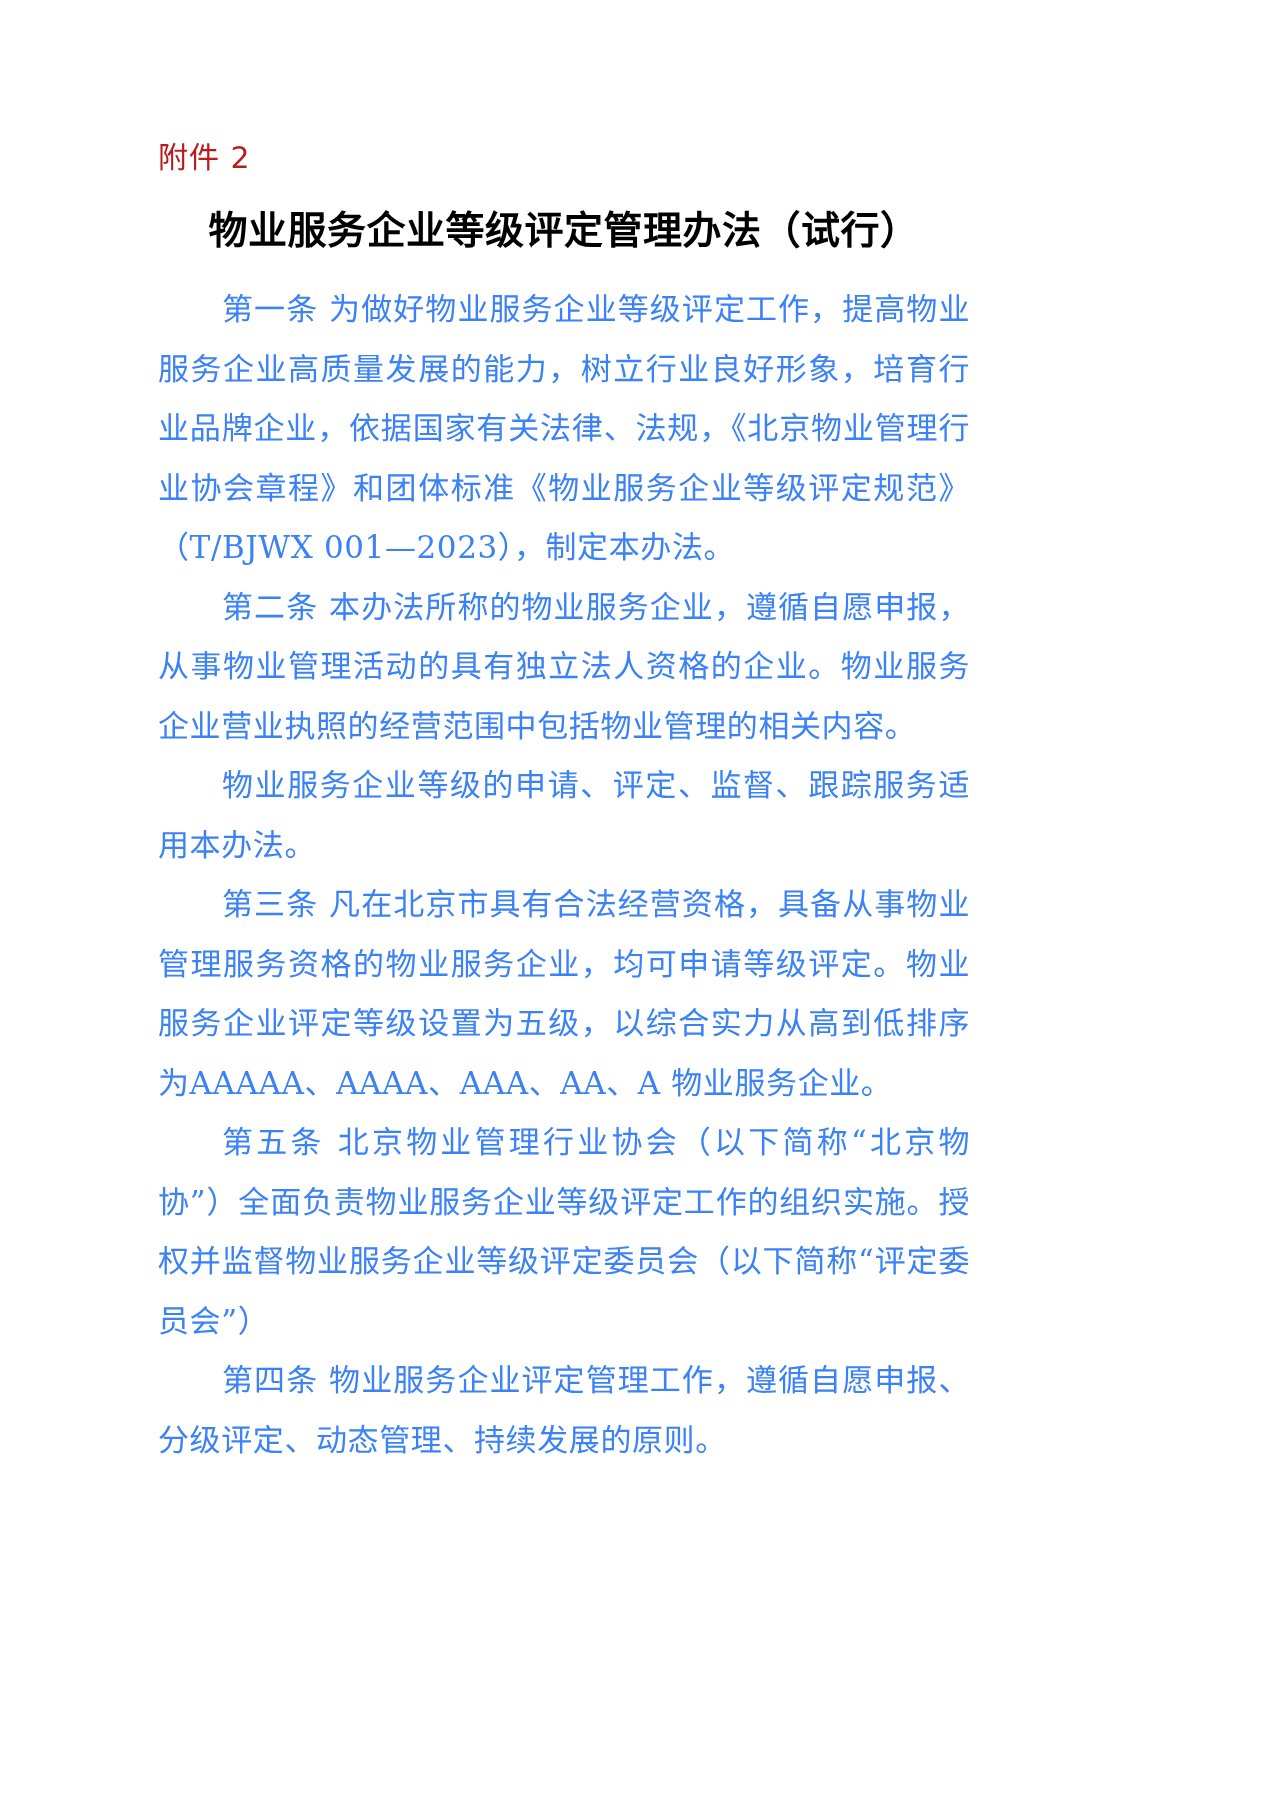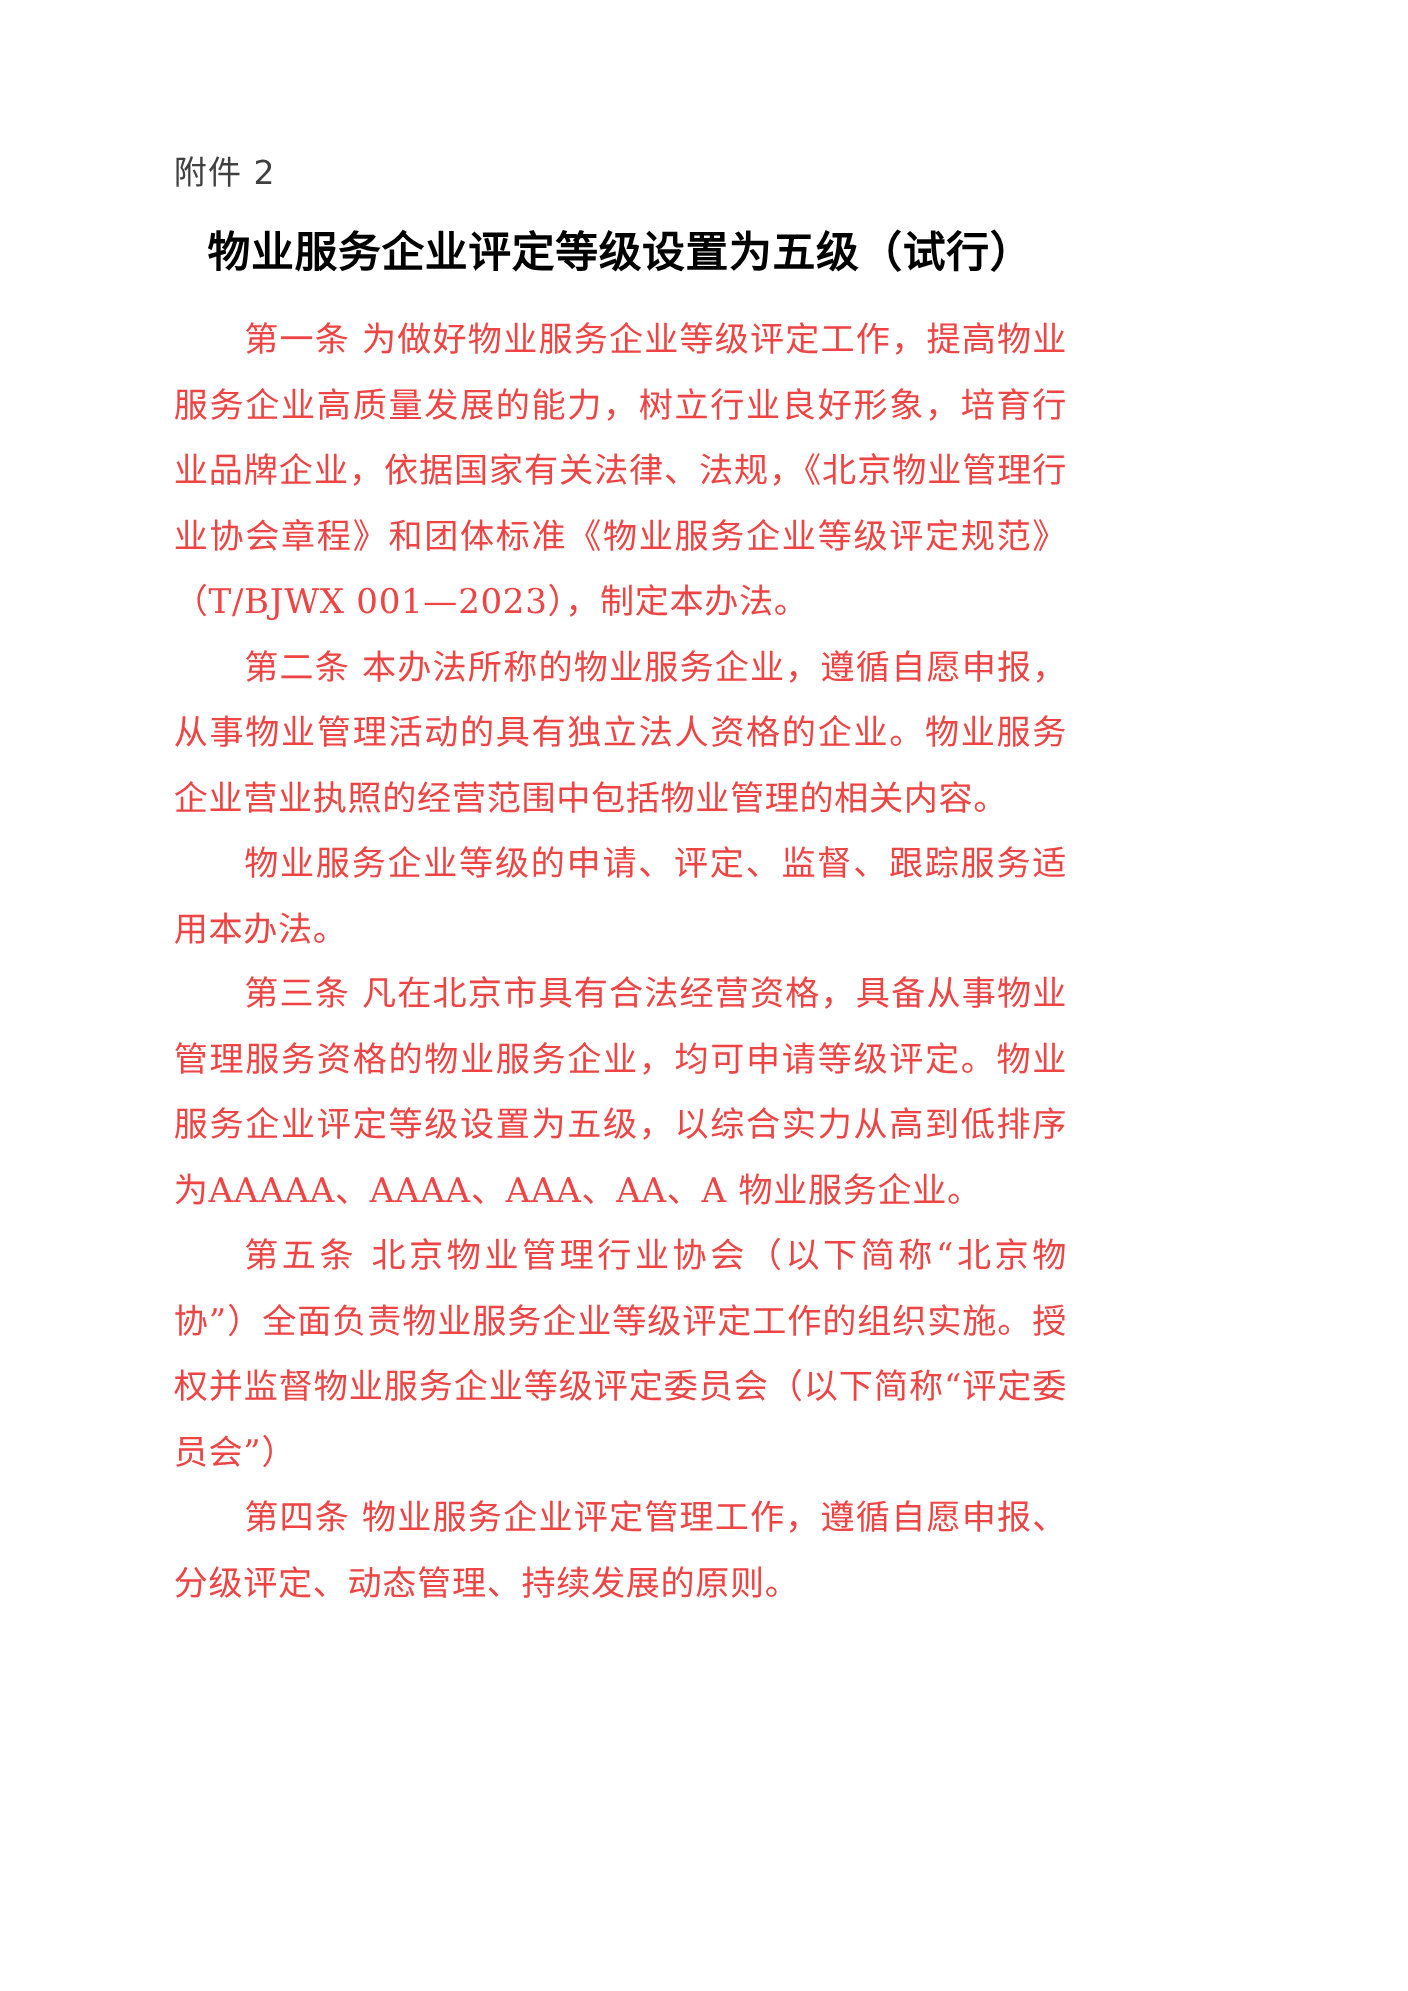--- a/index.html
+++ b/index.html
@@ -31,21 +31,21 @@
     top: 138px;
     width: 812px;
   }
 
   
   .attachment-label {
     font-family: "DejaVu Sans", "Liberation Sans", sans-serif;
     font-size: 30px;
     line-height: 40px;
     letter-spacing: 1px;
-    color: #404040;
+    color: #b91c1c;
     margin: 0 0 24px 0;
     white-space: pre;
   }
 
   
   .doc-title {
     font-family: "DejaVu Serif", "Liberation Serif", serif;
     font-weight: bold;
     font-size: 39px;
     line-height: 56px;
@@ -54,42 +54,42 @@
     color: #000000;
     margin: 0 0 22px 0;
     white-space: nowrap;
   }
 
   
   .body-text {
     font-family: "DejaVu Serif", "Liberation Serif", serif;
     font-size: 31px;
     line-height: 59.5px;
-    color: #ef4444;
+    color: #3b82f6;
     text-align: justify;
     text-justify: inter-ideograph;
     letter-spacing: 0.6px;
   }
 
   .para {
     margin: 0;
     text-indent: 64px;
     text-align: justify;
     text-justify: inter-ideograph;
   }
 </style>
 </head>
 <body>
 
 <div class="page">
   <div class="content">
 
     <div class="attachment-label">附件 2</div>
 
-    <h1 class="doc-title">物业服务企业评定等级设置为五级（试行）</h1>
+    <h1 class="doc-title">物业服务企业等级评定管理办法（试行）</h1>
 
     <div class="body-text">
       <p class="para">第一条  为做好物业服务企业等级评定工作，提高物业服务企业高质量发展的能力，树立行业良好形象，培育行业品牌企业，依据国家有关法律、法规，《北京物业管理行业协会章程》和团体标准《物业服务企业等级评定规范》（T/BJWX 001—2023），制定本办法。</p>
       <p class="para">第二条  本办法所称的物业服务企业，遵循自愿申报，从事物业管理活动的具有独立法人资格的企业。物业服务企业营业执照的经营范围中包括物业管理的相关内容。</p>
       <p class="para">物业服务企业等级的申请、评定、监督、跟踪服务适用本办法。</p>
       <p class="para">第三条  凡在北京市具有合法经营资格，具备从事物业管理服务资格的物业服务企业，均可申请等级评定。物业服务企业评定等级设置为五级，以综合实力从高到低排序为AAAAA、AAAA、AAA、AA、A 物业服务企业。</p>
       <p class="para">第五条  北京物业管理行业协会（以下简称“北京物协”）全面负责物业服务企业等级评定工作的组织实施。授权并监督物业服务企业等级评定委员会（以下简称“评定委员会”）</p>
       <p class="para">第四条  物业服务企业评定管理工作，遵循自愿申报、分级评定、动态管理、持续发展的原则。</p>
     </div>
 

